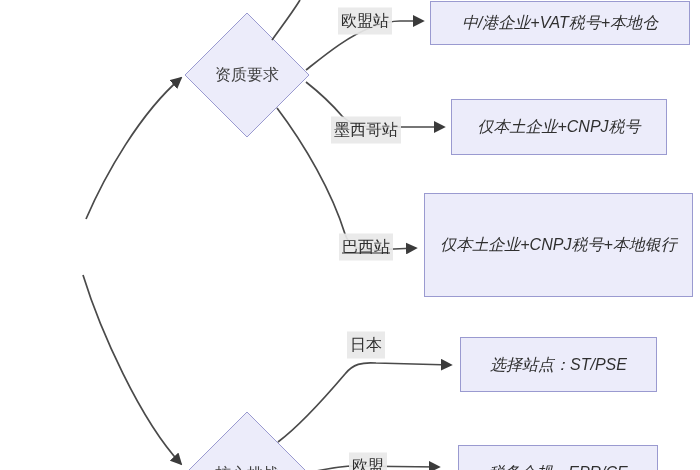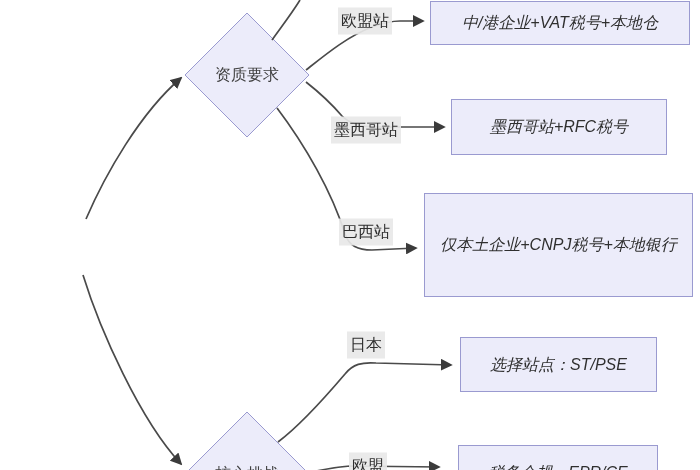--- a/index.html
+++ b/index.html
@@ -61,35 +61,35 @@
     <path d="M 306 70 C 325 55, 348 36, 372 27 C 383 23, 392 21, 400 21 L 423 21" fill="none" stroke="#4a4a4a" stroke-width="1.7" marker-end="url(#arrow)"></path>
     <path d="M 306 82 C 320 93, 330 102, 342 116 C 350 124, 360 127, 375 127 L 444 127" fill="none" stroke="#4a4a4a" stroke-width="1.7" marker-end="url(#arrow)"></path>
     <path d="M 277 108 C 305 145, 332 192, 345 234 C 349 246, 358 250, 372 250 L 416 248" fill="none" stroke="#4a4a4a" stroke-width="1.7" marker-end="url(#arrow)"></path>
     <path d="M 278 442 C 302 424, 328 394, 345 374 C 353 364, 362 362, 376 363 L 451 365" fill="none" stroke="#4a4a4a" stroke-width="1.7" marker-end="url(#arrow)"></path>
     <path d="M 312 472 C 325 469, 336 467, 350 466 L 439 467" fill="none" stroke="#4a4a4a" stroke-width="1.7" marker-end="url(#arrow)"></path>
   </svg>
 
 
   <div class="node-rect" style="left:430px;top:1px;width:260px;height:44px;">中/港企业+VAT税号+本地仓</div>
 
-  <div class="node-rect" style="left:451px;top:99px;width:216px;height:56px;">墨西哥站+RFC税号</div>
+  <div class="node-rect" style="left:451px;top:99px;width:216px;height:56px;">仅本土企业+CNPJ税号</div>
 
   <div class="node-rect" style="left:424px;top:193px;width:269px;height:104px;">仅本土企业+CNPJ税号+本地银行</div>
 
   <div class="node-rect" style="left:460px;top:337px;width:197px;height:55px;">选择站点：ST/PSE</div>
 
   <div class="node-rect" style="left:458px;top:445px;width:200px;height:55px;">税务合规：EPR/CE</div>
 
   <div class="diamond-label" style="left:247px;top:75px;">资质要求</div>
 
   <div class="diamond-label" style="left:247px;top:474px;">核心挑战</div>
 
   <div class="edge-label" style="left:365px;top:21px;">欧盟站</div>
 
   <div class="edge-label" style="left:366px;top:130px;">墨西哥站</div>
 
-  <div class="edge-label" style="left:366px;top:232px;">巴西站</div>
+  <div class="edge-label" style="left:366px;top:247px;text-decoration:underline;">巴西站</div>
 
   <div class="edge-label" style="left:366px;top:345px;">日本</div>
 
   <div class="edge-label" style="left:368px;top:466px;">欧盟</div>
 
 </div>
 
 </body></html>

